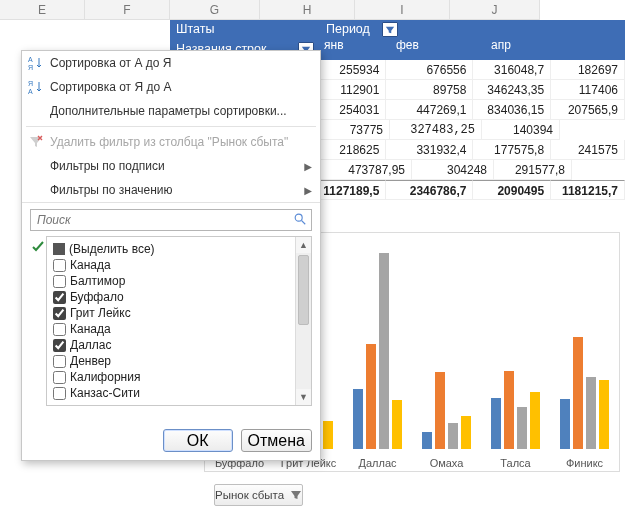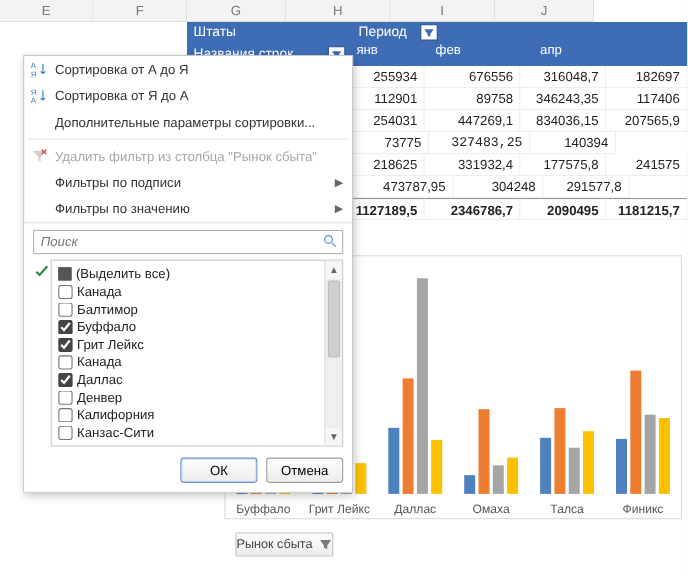--- a/index.html
+++ b/index.html
@@ -40,21 +40,21 @@
   .checklist { flex:1; border:1px solid #c9c9c9; height:170px; overflow:hidden; position:relative; background:#fff; }
   .cl-inner { position:absolute; left:0; top:0; right:16px; padding:4px 4px 4px 6px; }
   .cl-item { display:flex; align-items:center; height:16px; font-size:12px; color:#222; gap:4px; }
   .cl-item input { margin:0; width:13px; height:13px; accent-color:#444; }
   .cl-item.tri input { appearance:none; width:12px; height:12px; border:1px solid #555; background:#555; }
   .scrollbar { position:absolute; right:0; top:0; bottom:0; width:16px; background:#efefef; border-left:1px solid #dcdcdc; }
   .scroll-btn { height:16px; background:#f6f6f6; display:flex; align-items:center; justify-content:center; color:#666; font-size:9px; }
   .scroll-thumb { position:absolute; left:2px; right:2px; top:18px; height:70px; background:#cfcfcf; border:1px solid #bcbcbc; border-radius:2px; }
 
   .btn-row { display:flex; justify-content:flex-end; gap:8px; margin-top:10px; }
-  .btn { min-width:70px; height:23px; border:1px solid #9d9d9d; background:linear-gradient(#fdfdfd,#ececec); font-size:12px; border-radius:3px; }
+  .btn { min-width:70px; height:23px; border:1px solid #9d9d9d; background:linear-gradient(#fdfdfd,#ececec); font-size:16px; border-radius:3px;margin-top:13px; }
   .btn.primary { border:1px solid #6b8fc7; box-shadow:0 0 0 1px #cfe0ff inset; }
 
   
   .chart { position:absolute; background:#fff; border:1px solid #dcdcdc; }
   .bars { position:absolute; left:0; right:0; bottom:22px; top:4px; display:flex; align-items:flex-end; }
   .group { flex:1; display:flex; align-items:flex-end; justify-content:center; gap:3px; height:100%; }
   .bar { width:10px; }
   .c0{ background:#4f81bd;} .c1{ background:#ed7d31;} .c2{ background:#a5a5a5;} .c3{ background:#ffc000;}
   .xlabels { position:absolute; left:0; right:0; bottom:2px; display:flex; }
   .xlabels span { flex:1; text-align:center; font-size:11px; color:#555; }

